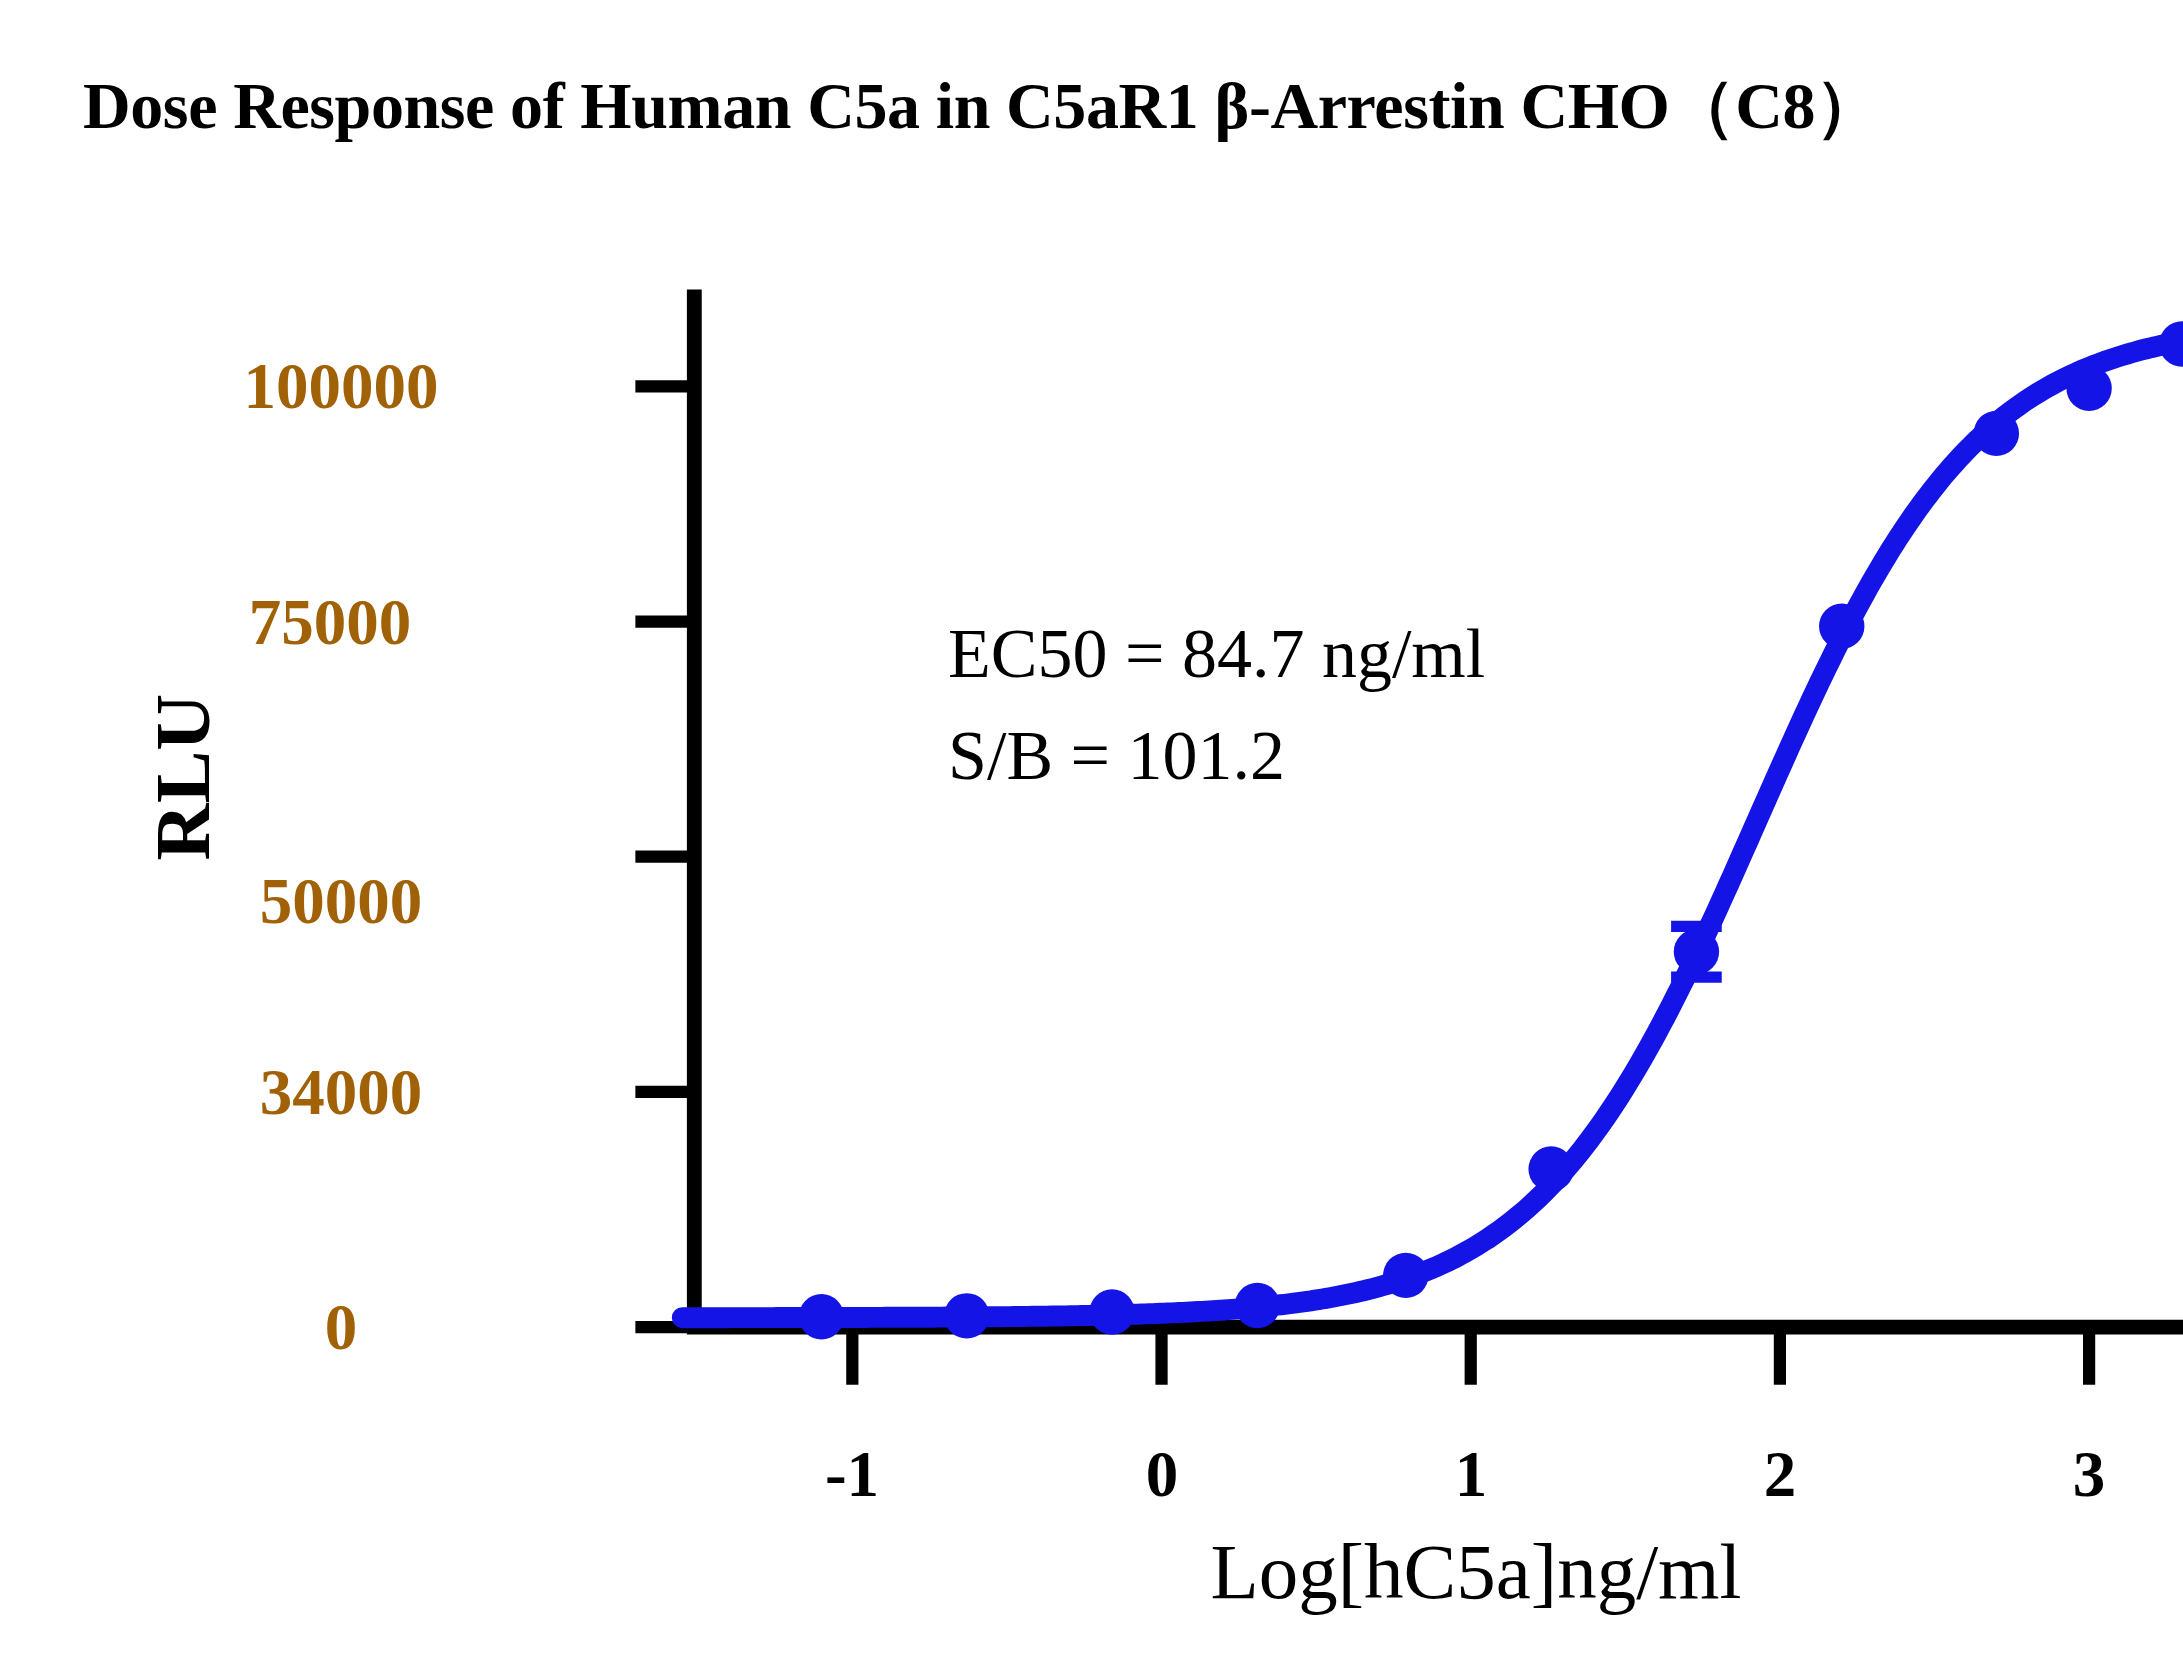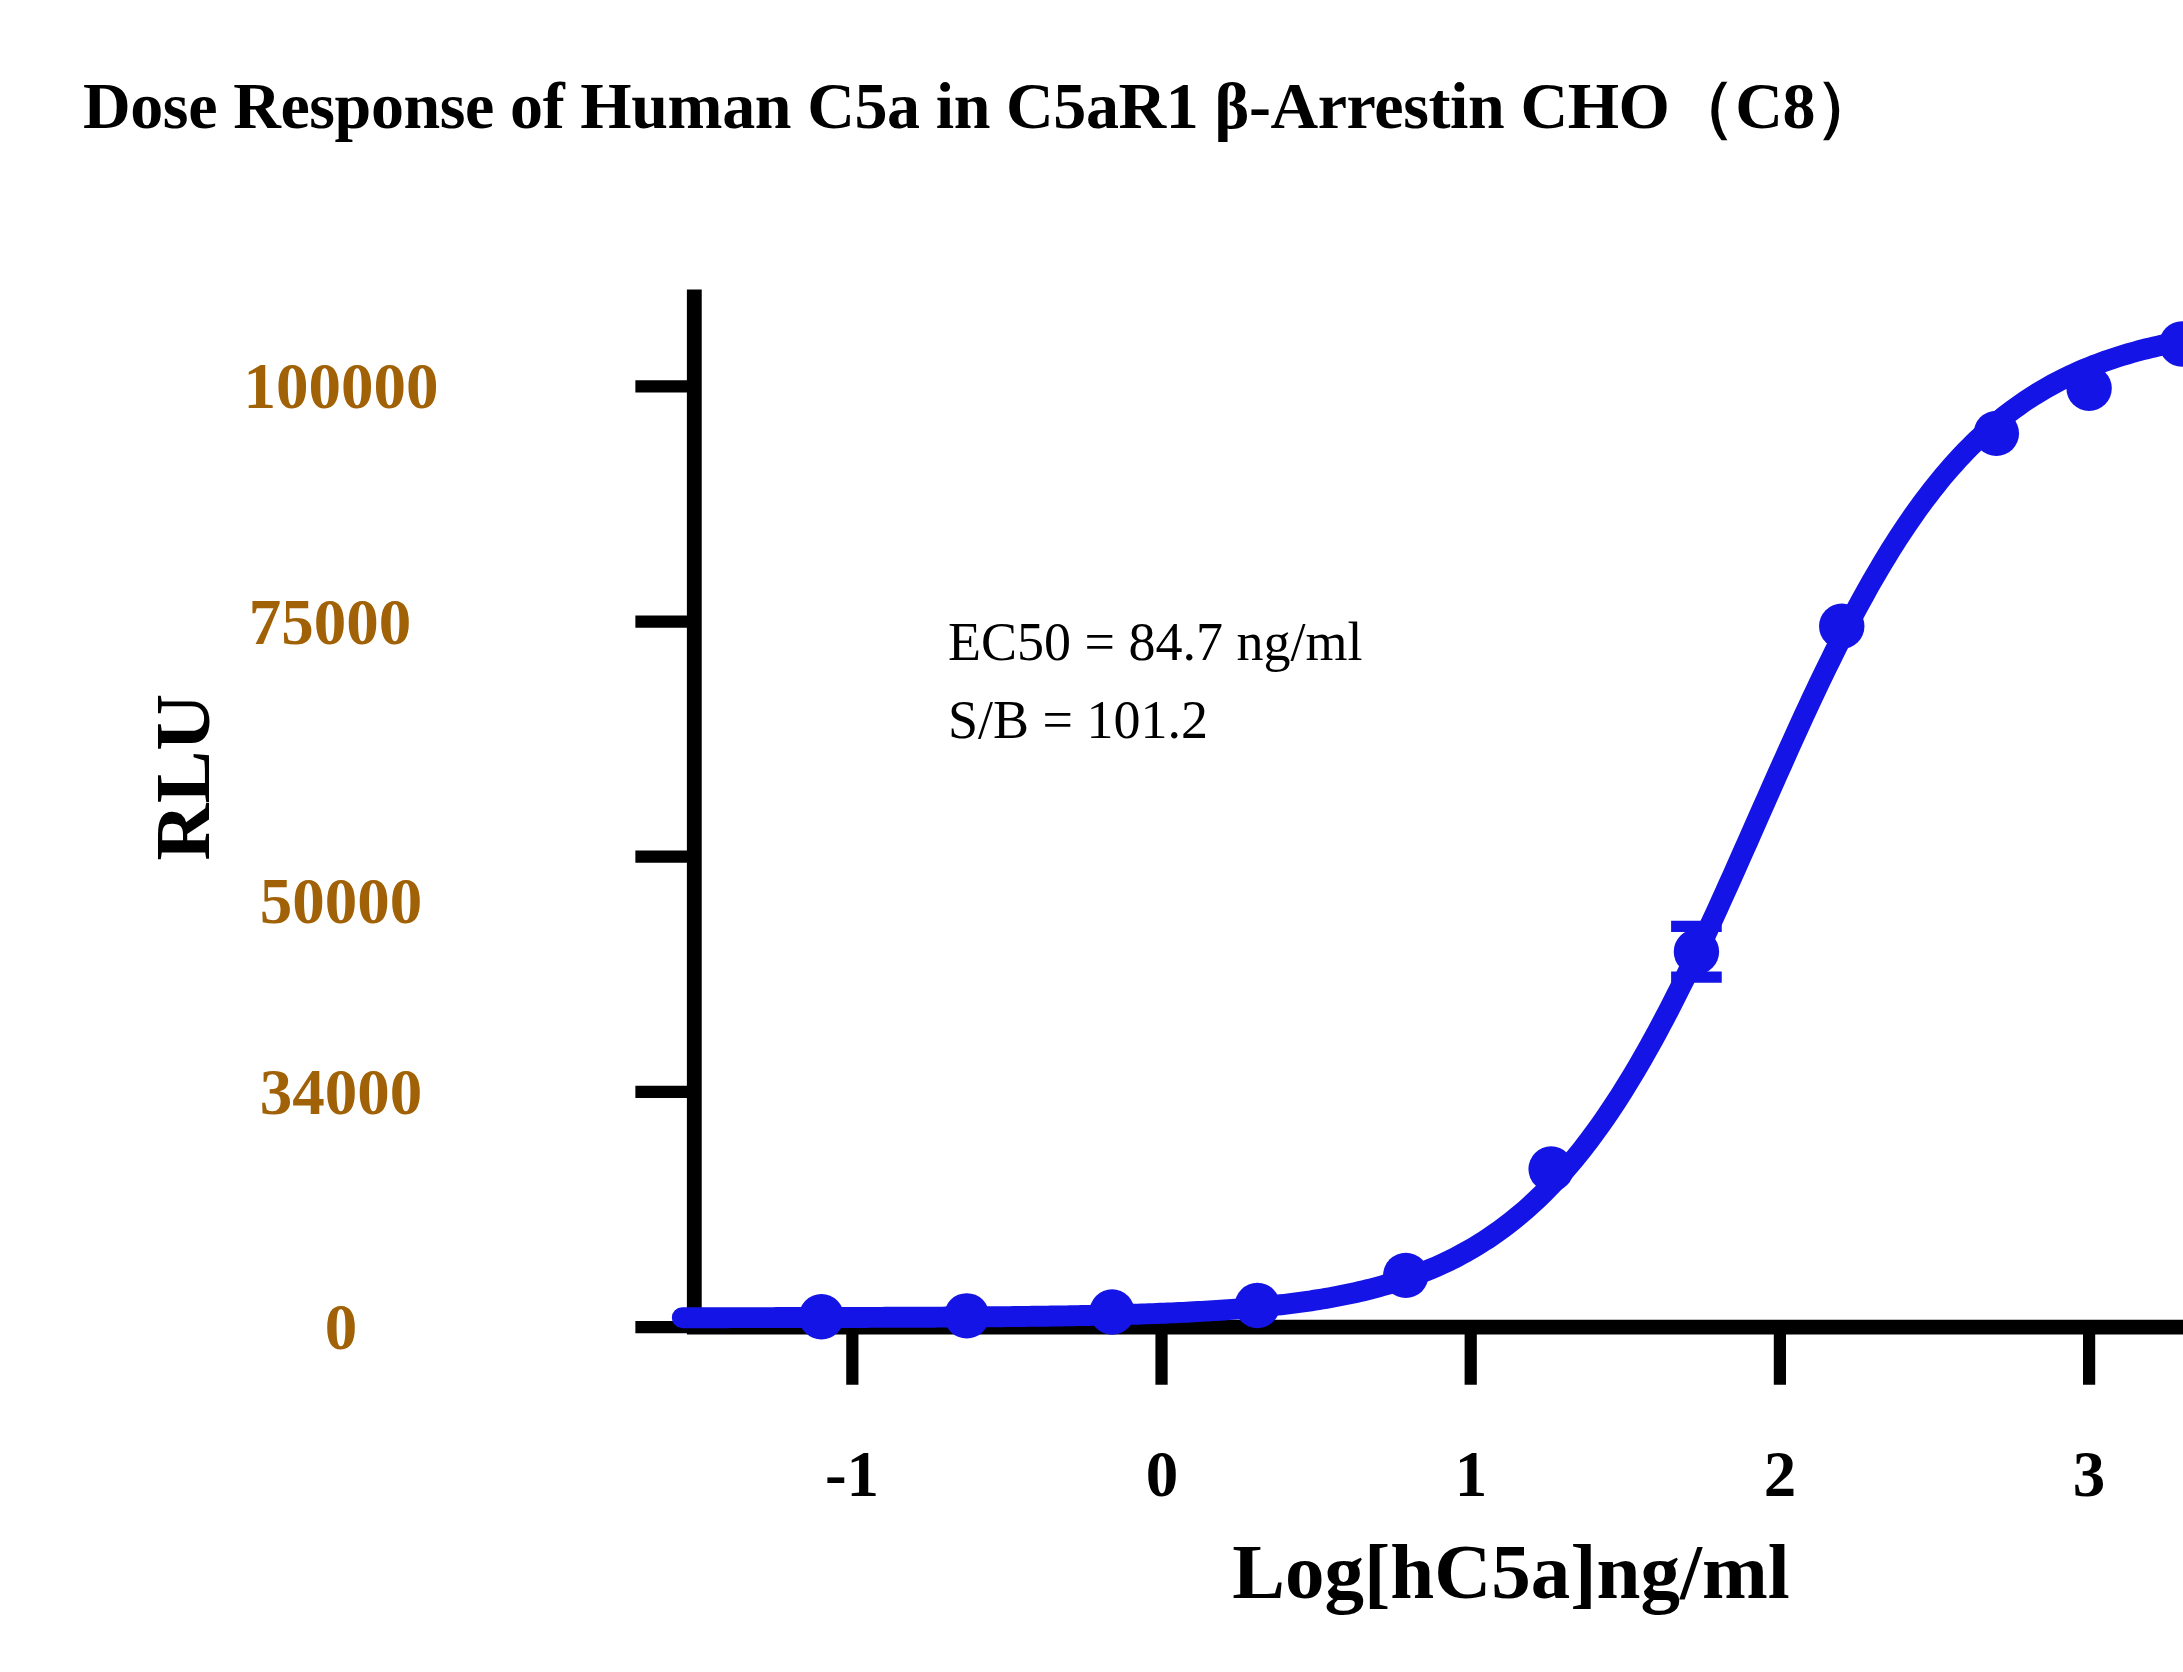--- a/index.html
+++ b/index.html
@@ -31,27 +31,27 @@
   .ylabel{
     position:absolute;left:183px;top:777px;
     font-family:"Liberation Serif",serif;
     font-size:79px;font-weight:bold;color:#000;
     transform:translate(-50%,-50%) rotate(-90deg);
     transform-origin:center center;white-space:nowrap;
   }
   .xlabel{
     position:absolute;left:1476px;top:1572px;
     font-family:"Liberation Serif",serif;
-    font-size:79px;font-weight:bold;color:#000;
-    transform:translate(-50%,-50%);white-space:nowrap;margin-left:35px;
+    font-size:79px;font-weight:normal;color:#000;
+    transform:translate(-50%,-50%);white-space:nowrap;
   }
   .annotation{
     position:absolute;left:948px;top:603px;
     font-family:"Liberation Serif",serif;
-    font-size:54px;line-height:1.45;color:#000;white-space:nowrap;
+    font-size:70px;line-height:1.45;color:#000;white-space:nowrap;
   }
   .annotation div{white-space:nowrap;}
 </style>
 </head>
 <body>
 
 <div class="page">
 
   <div class="chart-title">Dose Response of Human C5a in C5aR1 β-Arrestin CHO（C8）</div>
 

